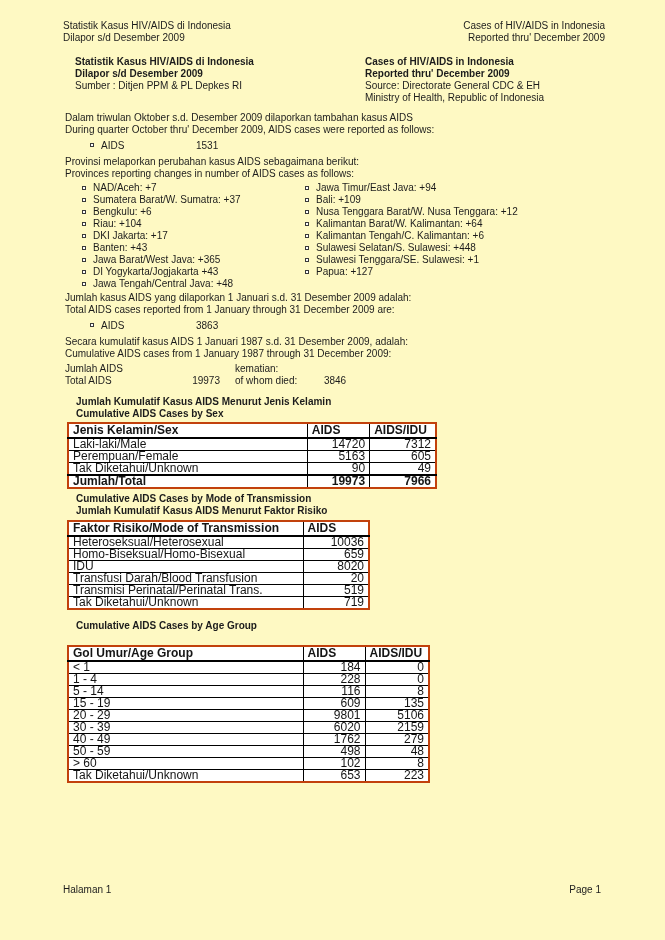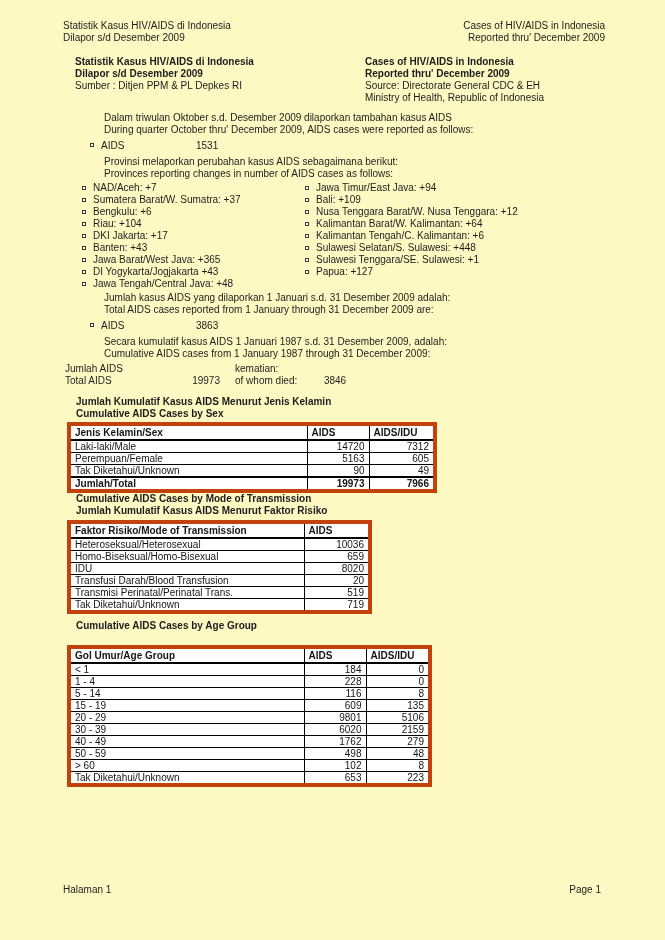--- a/index.html
+++ b/index.html
@@ -22,21 +22,21 @@
 
   
   .small-header { top:20px; left:63px; right:60px; display:flex; justify-content:space-between; }
 
   
   .title-block { top:56px; left:75px; right:57px; display:flex; }
   .title-left { flex:0 0 290px; }
   .title-right { flex:1; }
 
   
-  .para { left:65px; right:57px;margin-left:39px; }
+  .para { left:65px; right:57px; }
 
   
   .bullet-line { display:flex; align-items:baseline; }
   .sq {
     display:inline-block; width:4px; height:4px;
     border:1px solid #3a3a3a; background:#fff;
     margin-right:7px; flex:0 0 auto;
     position:relative; top:-1px;
     align-self:center;
   }
@@ -54,22 +54,22 @@
   .totals .c2 { flex:0 0 40px; text-align:right; }
   .totals .c3 { flex:0 0 100px; padding-left:15px; }
   .totals .c4 { flex:0 0 30px; text-align:center; }
 
   
   .tbl-title { left:76px; right:57px; font-weight:bold; }
 
   
   table {
     border-collapse:collapse;
-    border:4px solid #c2410c;
-    font-size:10px;
+    border:2px solid #c2410c;
+    font-size:12px;
     table-layout:fixed;
     background:#fff;
   }
   th, td {
     border:1px solid #000;
     padding:0 4px;
     line-height:11px;
     height:12px;
     overflow:hidden; white-space:nowrap;
     font-weight:normal; text-align:left;

